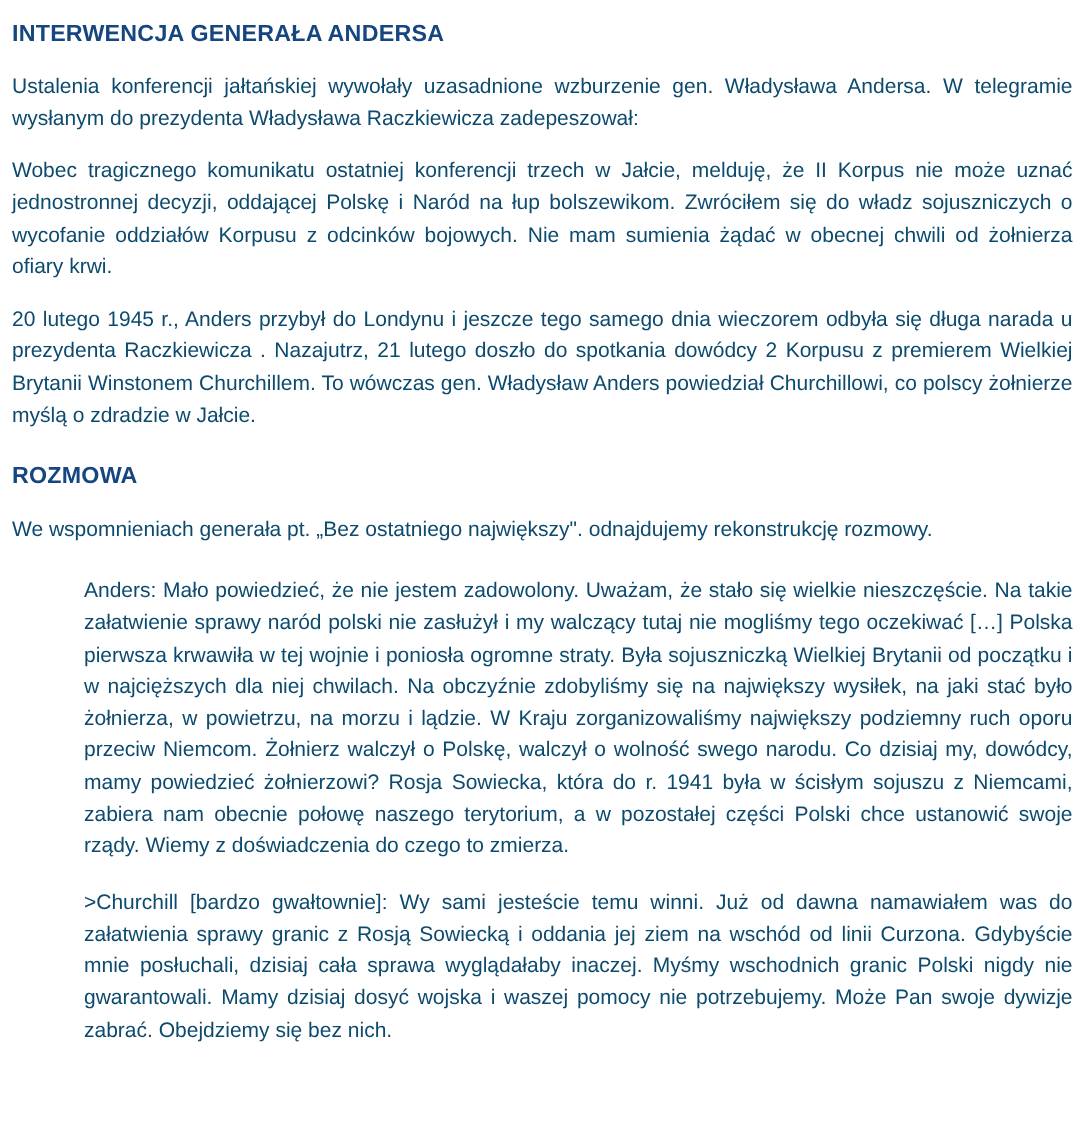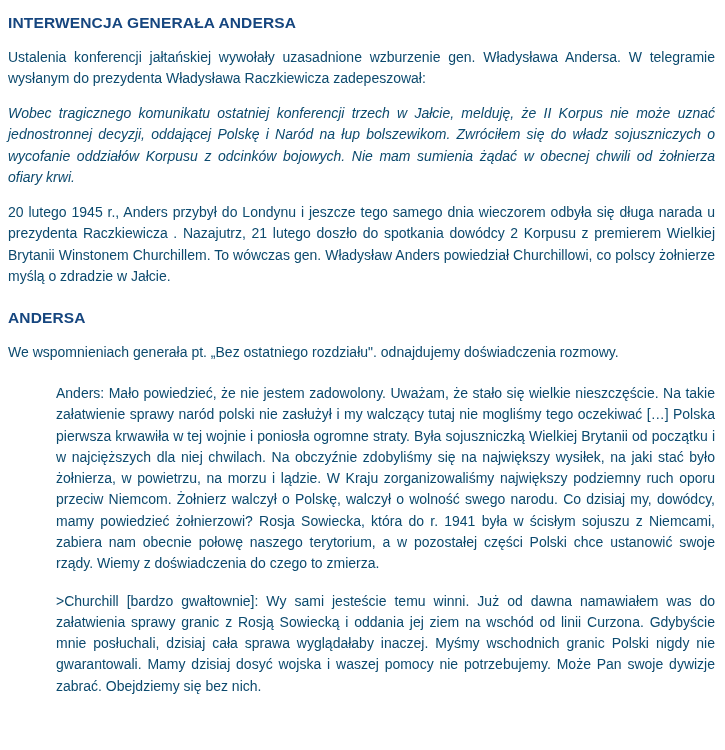--- a/index.html
+++ b/index.html
@@ -32,21 +32,20 @@
     margin-bottom: 14px;
   }
   p.para {
     font-size: 14px;
     line-height: 1.52;
     margin: 0 0 14px 0;
     text-align: justify;
     color: #0c4a6e;
   }
   p.para.italic {
-    font-style: italic;
   }
   .quote-block {
     margin: 20px 0 0 0;
     padding-left: 48px;
   }
   .quote-block p.para {
     margin-bottom: 15px;
   }
   .quote-block p.para:last-child {
     margin-bottom: 0;
@@ -62,23 +61,23 @@
     <h2 class="heading">INTERWENCJA GENERAŁA ANDERSA</h2>
 
     <p class="para">Ustalenia konferencji jałtańskiej wywołały uzasadnione wzburzenie gen. Władysława Andersa. W telegramie wysłanym do prezydenta Władysława Raczkiewicza zadepeszował:</p>
 
     <p class="para italic">Wobec tragicznego komunikatu ostatniej konferencji trzech w Jałcie, melduję, że II Korpus nie może uznać jednostronnej decyzji, oddającej Polskę i Naród na łup bolszewikom. Zwróciłem się do władz sojuszniczych o wycofanie oddziałów Korpusu z odcinków bojowych. Nie mam sumienia żądać w obecnej chwili od żołnierza ofiary krwi.</p>
 
     <p class="para">20 lutego 1945 r., Anders przybył do Londynu i jeszcze tego samego dnia wieczorem odbyła się długa narada u prezydenta Raczkiewicza . Nazajutrz, 21 lutego doszło do spotkania dowódcy 2 Korpusu z premierem Wielkiej Brytanii Winstonem Churchillem. To wówczas gen. Władysław Anders powiedział Churchillowi, co polscy żołnierze myślą o zdradzie w Jałcie.</p>
   </section>
 
   <section>
-    <h2 class="heading second">ANDERSA</h2>
+    <h2 class="heading second">ROZMOWA</h2>
 
-    <p class="para">We wspomnieniach generała pt. „Bez ostatniego rozdziału". odnajdujemy doświadczenia rozmowy.</p>
+    <p class="para">We wspomnieniach generała pt. „Bez ostatniego największy". odnajdujemy rekonstrukcję rozmowy.</p>
 
     <div class="quote-block">
       <p class="para">Anders: Mało powiedzieć, że nie jestem zadowolony. Uważam, że stało się wielkie nieszczęście. Na takie załatwienie sprawy naród polski nie zasłużył i my walczący tutaj nie mogliśmy tego oczekiwać […] Polska pierwsza krwawiła w tej wojnie i poniosła ogromne straty. Była sojuszniczką Wielkiej Brytanii od początku i w najcięższych dla niej chwilach. Na obczyźnie zdobyliśmy się na największy wysiłek, na jaki stać było żołnierza, w powietrzu, na morzu i lądzie. W Kraju zorganizowaliśmy największy podziemny ruch oporu przeciw Niemcom. Żołnierz walczył o Polskę, walczył o wolność swego narodu. Co dzisiaj my, dowódcy, mamy powiedzieć żołnierzowi? Rosja Sowiecka, która do r. 1941 była w ścisłym sojuszu z Niemcami, zabiera nam obecnie połowę naszego terytorium, a w pozostałej części Polski chce ustanowić swoje rządy. Wiemy z doświadczenia do czego to zmierza.</p>
       <p class="para">&gt;Churchill [bardzo gwałtownie]: Wy sami jesteście temu winni. Już od dawna namawiałem was do załatwienia sprawy granic z Rosją Sowiecką i oddania jej ziem na wschód od linii Curzona. Gdybyście mnie posłuchali, dzisiaj cała sprawa wyglądałaby inaczej. Myśmy wschodnich granic Polski nigdy nie gwarantowali. Mamy dzisiaj dosyć wojska i waszej pomocy nie potrzebujemy. Może Pan swoje dywizje zabrać. Obejdziemy się bez nich.</p>
     </div>
   </section>
 
 </div>
 
 </body></html>

